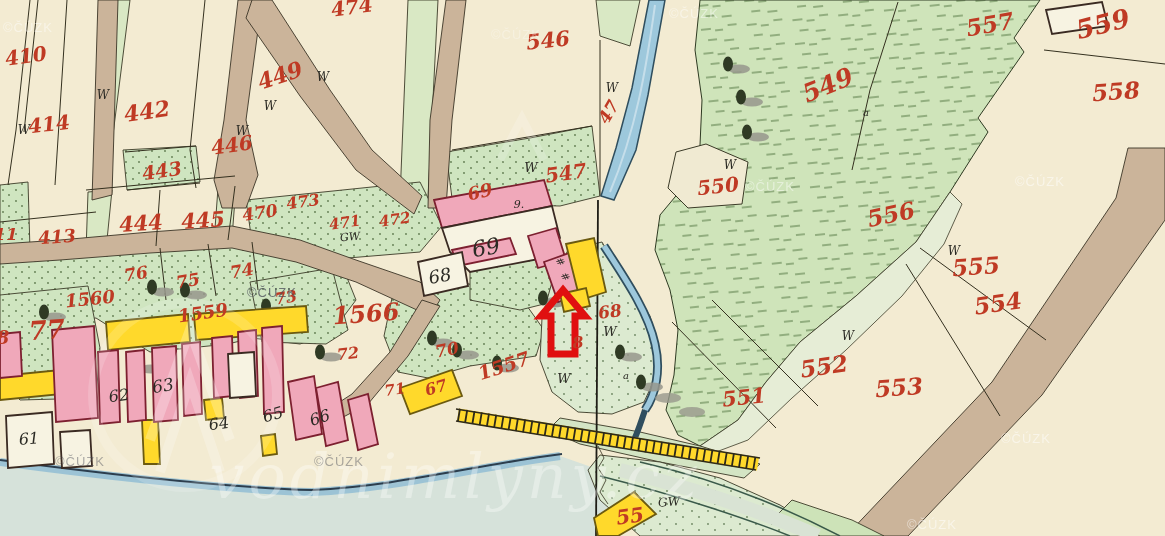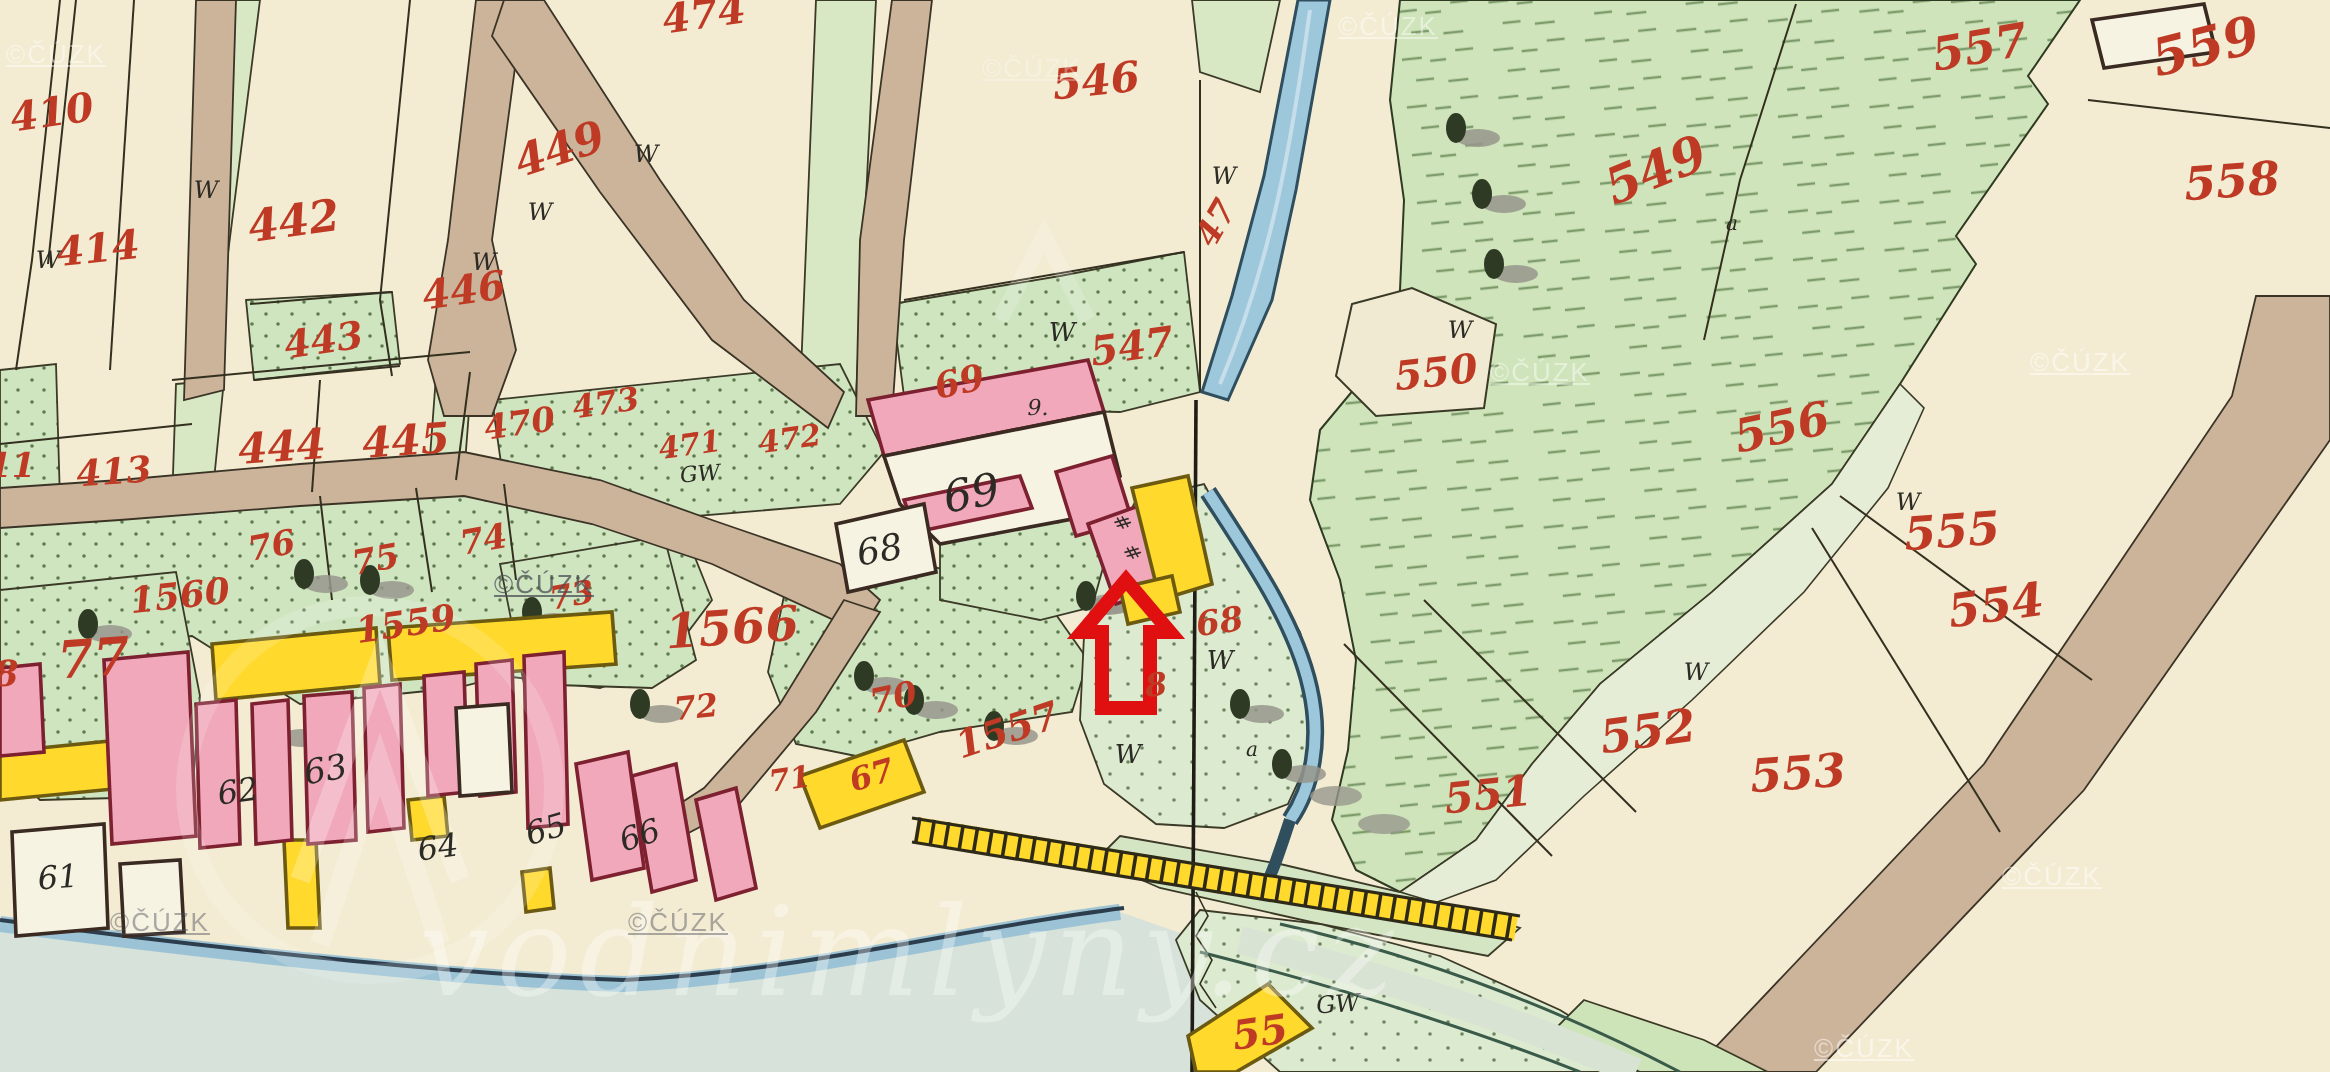--- a/index.html
+++ b/index.html
@@ -5,21 +5,21 @@
   html,body{margin:0;padding:0;background:#888;}
   #stage{position:relative;width:1165px;height:536px;overflow:hidden;background:#f3ebd2;
          font-family:"DejaVu Serif",serif;}
   #map-svg{position:absolute;left:0;top:0;}
   #labels,#marks{position:absolute;left:0;top:0;width:100%;height:100%;pointer-events:none;}
   .lbl{position:absolute;white-space:nowrap;font-style:italic;font-weight:bold;
        font-family:"DejaVu Serif",serif;line-height:1;}
   .lbl.r{color:#bf3a24;}
   .lbl.k{color:#2b2a24;font-weight:normal;}
   .wmk{position:absolute;white-space:nowrap;font-family:"Liberation Sans",sans-serif;
-       font-size:13px;letter-spacing:1px;transform:translate(-50%,-50%);text-decoration:underline;}
+       font-size:13px;letter-spacing:1px;transform:translate(-50%,-50%);}
   #site-wm{position:absolute;left:455px;top:476px;transform:translate(-50%,-50%);
        font-size:62px;font-style:italic;color:rgba(255,255,255,.34);
        font-family:"DejaVu Serif",serif;letter-spacing:4px;}
 </style>
 </head>
 <body>
 
 <div id="stage">
 <svg id="map-svg" width="1165" height="536" viewBox="0 0 1165 536">
   <defs>

